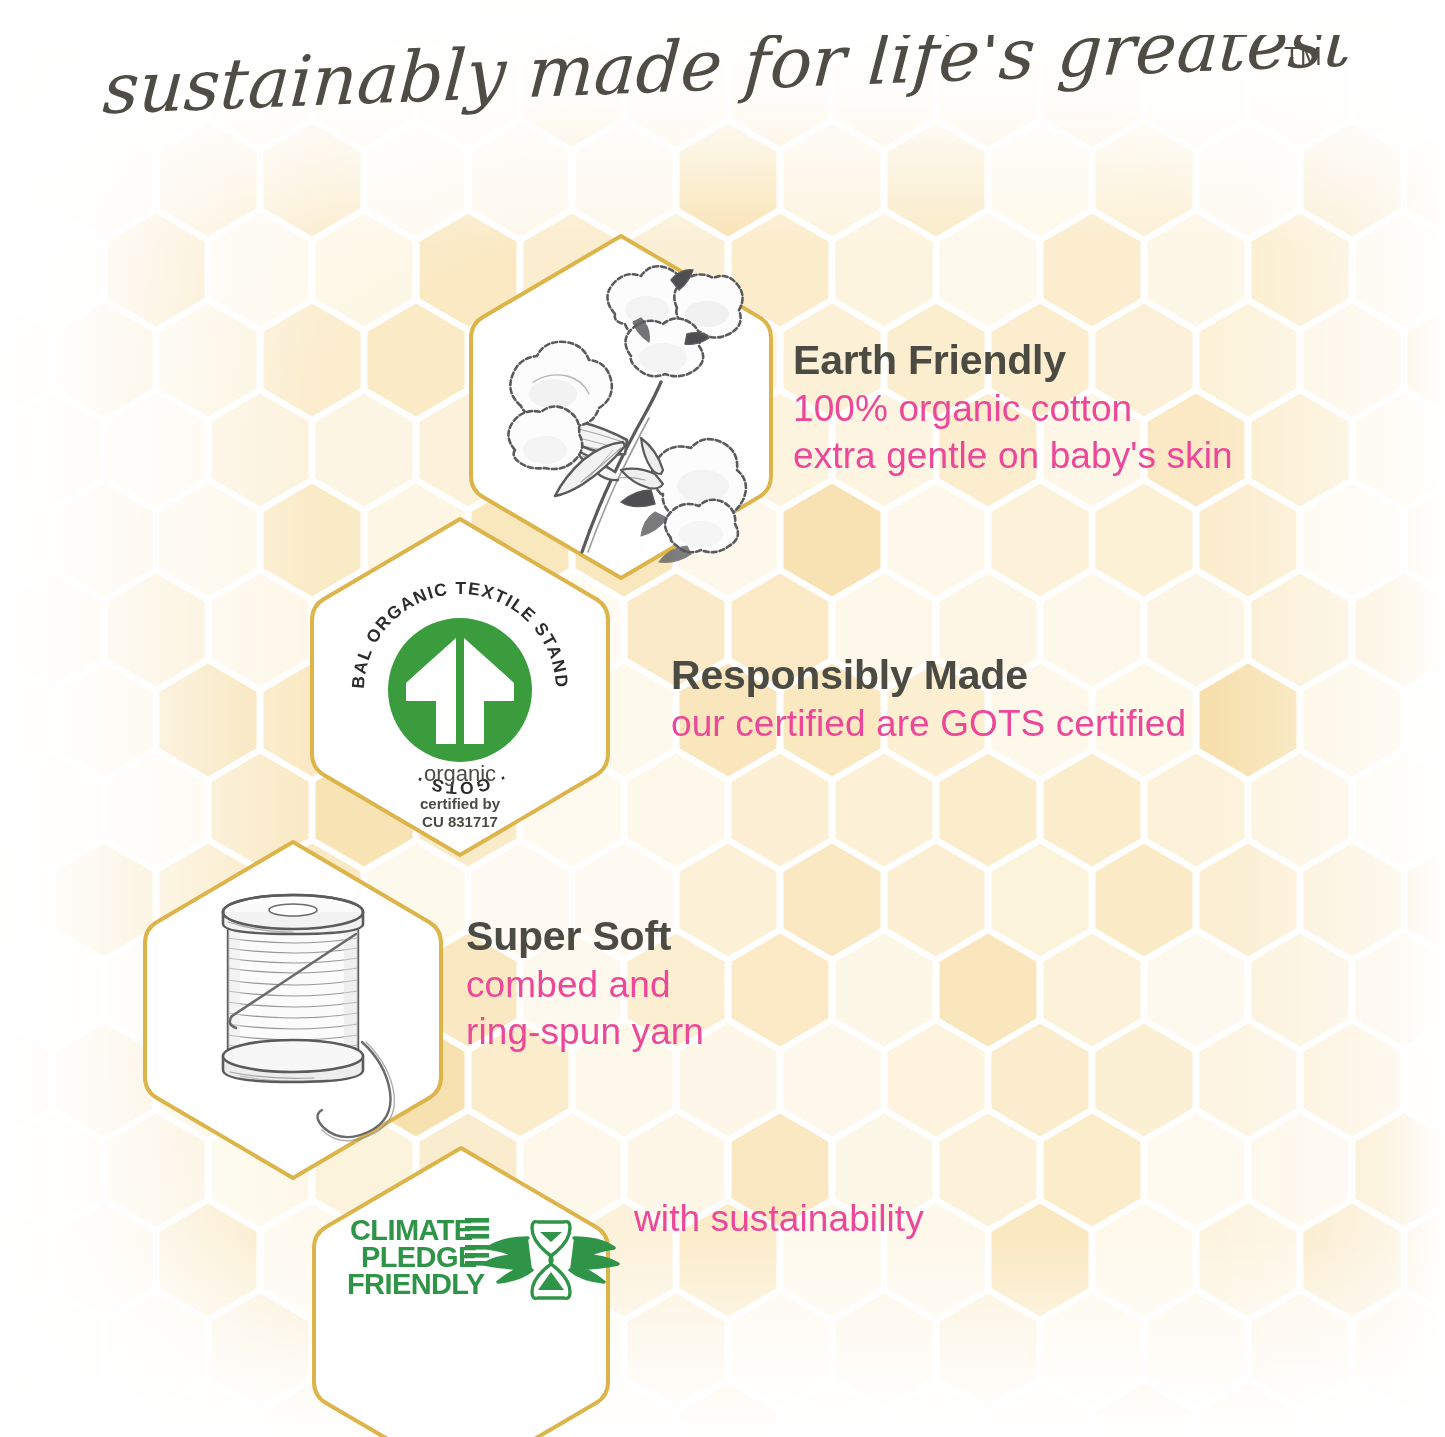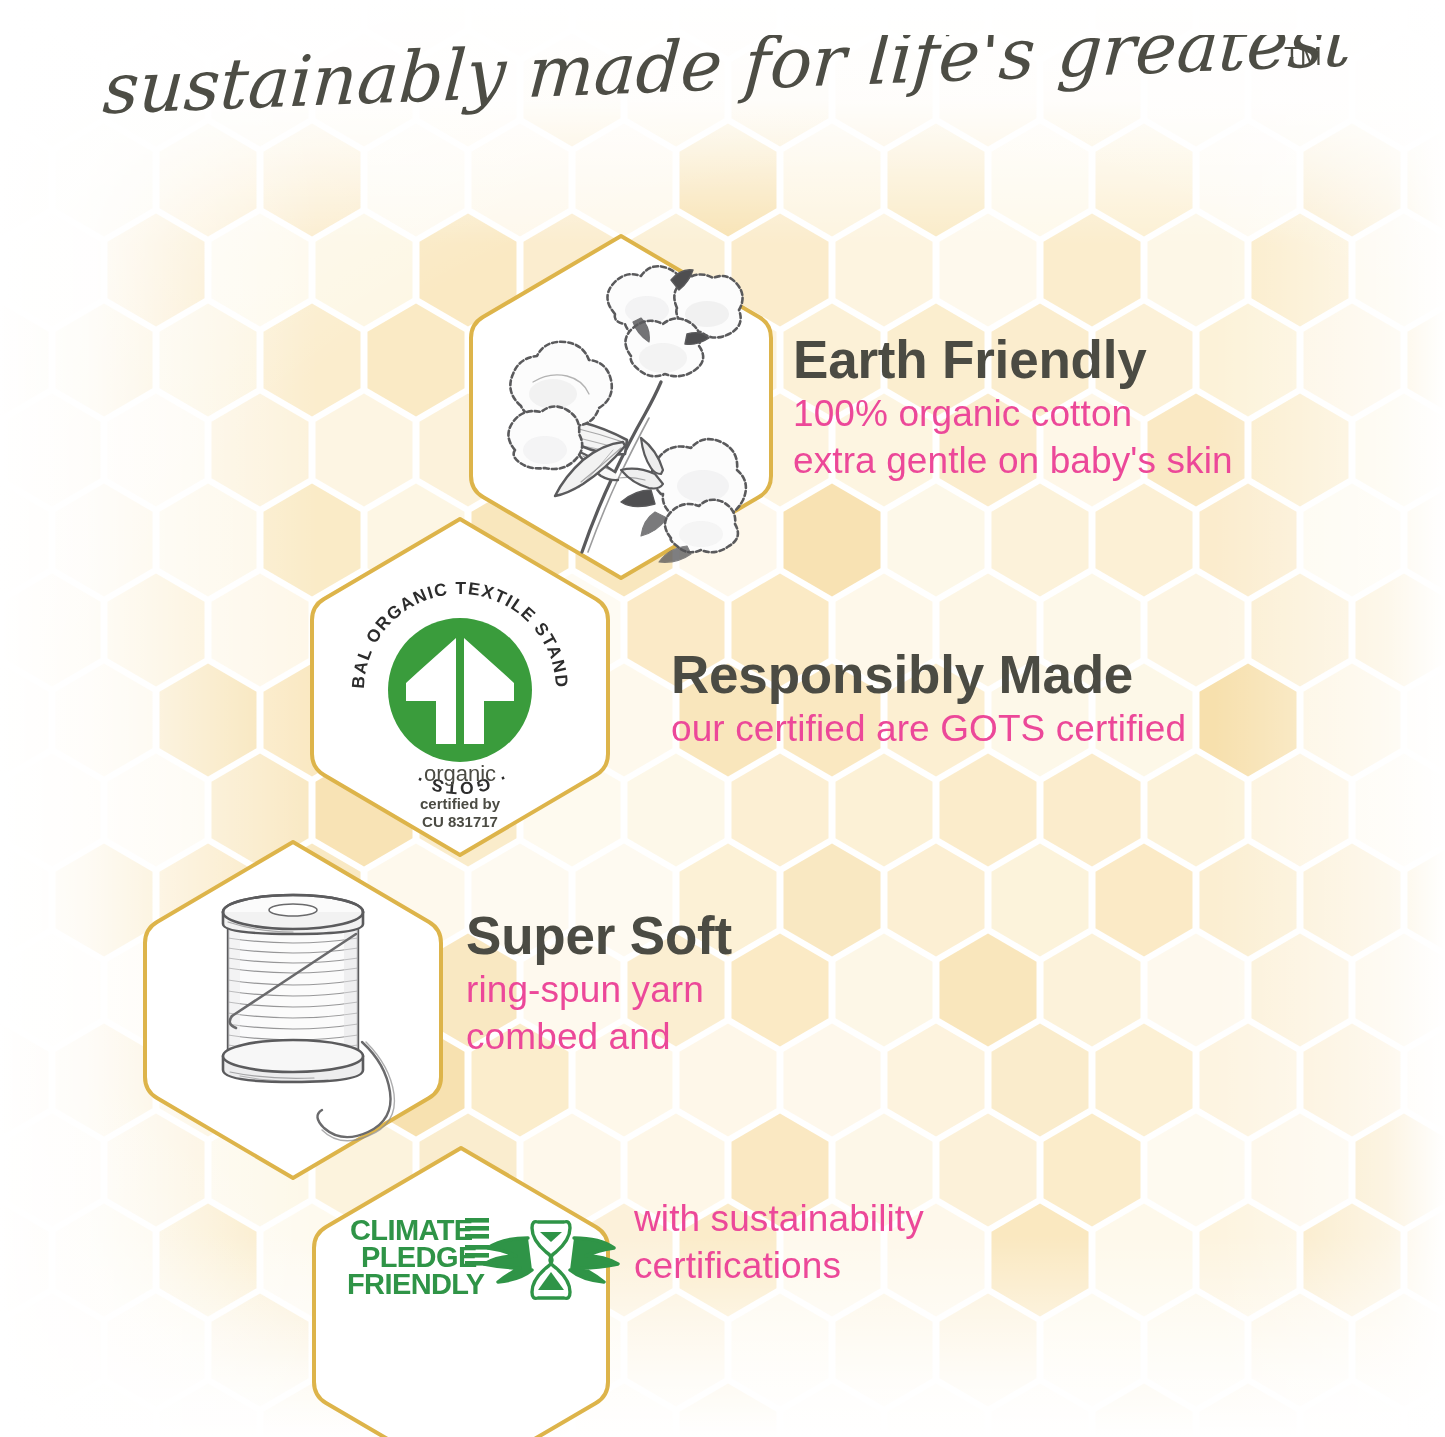--- a/index.html
+++ b/index.html
@@ -64,25 +64,25 @@
   .hex-card svg { display: block; overflow: visible; }
 
   
   .feature-text {
     position: absolute;
     z-index: 6;
   }
   .feature-title {
     font-family: "Liberation Sans", sans-serif;
     font-weight: bold;
-    font-size: 53px;
+    font-size: 41px;
     line-height: 1.12;
     color: #4b4b43;
     letter-spacing: -0.2px;
-    margin: 0 0 2px 0;
+    margin: 8px 0 2px 0;
     white-space: nowrap;
   }
   .feature-line {
     font-family: "Liberation Sans", sans-serif;
     font-weight: normal;
     font-size: 37px;
     line-height: 1.27;
     color: #ec4899;
     letter-spacing: 0.1px;
     white-space: nowrap;
@@ -602,22 +602,22 @@
         <path d="M112 248 Q150 256 200 252" stroke-width="1" opacity=".4"></path>
 
         <path d="M234 214 Q258 236 262 264 Q266 292 240 304 Q214 316 196 300 Q184 288 194 282" stroke-width="2.4" stroke="#6a6a6c"></path>
         <path d="M238 214 Q262 238 266 266 Q270 296 240 308 Q212 320 194 302" stroke-width="1.4" stroke="#8a8a8c" opacity=".7"></path>
       </g>
     </svg>
   </div>
 
   <div class="feature-text" style="left:466px; top:906px;">
     <div class="feature-title">Super Soft</div>
+    <div class="feature-line">combed and</div>
     <div class="feature-line">ring-spun yarn</div>
-    <div class="feature-line">combed and</div>
   </div>
 
   <div class="hex-card" style="left:298px; top:1134px;">
     <svg width="326" height="300" viewBox="0 0 326 300">
       <path d="M163 14 L298 93 Q310 100 310 114 L310 248 Q310 262 298 269 L163 348 L28 269 Q16 262 16 248 L16 114 Q16 100 28 93 Z" fill="#ffffff" stroke="#ddb44a" stroke-width="4" stroke-linejoin="round"></path>
 
       <g>
 
         <text x="52" y="106" font-family="Liberation Sans, sans-serif" font-size="29" font-weight="bold" fill="#2f9447" letter-spacing="-0.6" id="cpf-l1">CLIMATE</text>
         <text x="63" y="133" font-family="Liberation Sans, sans-serif" font-size="29" font-weight="bold" fill="#2f9447" letter-spacing="-0.6" id="cpf-l2">PLEDGE</text>
@@ -645,16 +645,15 @@
 
           <path d="M276 104 Q302 104 316 114 Q300 116 288 122 Q306 122 320 130 Q300 134 284 134 Q296 140 306 148 Q284 146 272 136" fill="#2f9447" stroke="none"></path>
           <path d="M276 104 Q302 104 316 114 Q300 116 288 122 Q306 122 320 130 Q300 134 284 134 Q296 140 306 148 Q284 146 272 136"></path>
         </g>
       </g>
     </svg>
   </div>
 
   <div class="feature-text" style="left:634px; top:1196px;">
     <div class="feature-line">with sustainability</div>
-    <div class="feature-line">certifications</div>
   </div>
 
 </div>
 
 </body></html>

